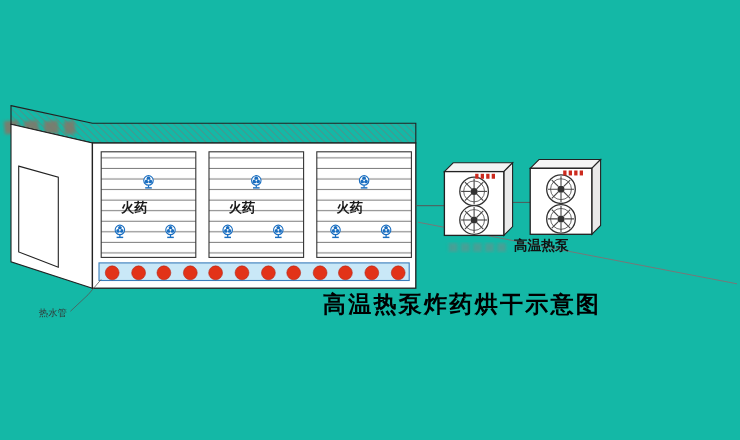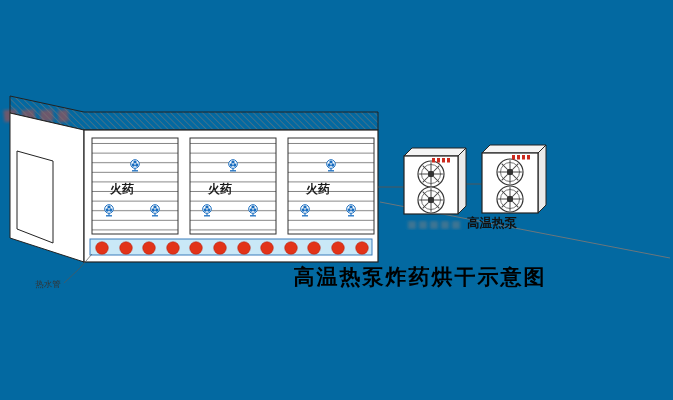--- a/index.html
+++ b/index.html
@@ -1,17 +1,17 @@
 <!DOCTYPE html>
 <html><head>
 <meta charset="utf-8">
 <style>
   html,body{margin:0;padding:0;background:#fff;}
   body{width:673px;height:400px;overflow:hidden;font-family:"Liberation Sans","DejaVu Sans",sans-serif;}
-  .stage{position:relative;width:673px;height:400px;background:#0369a1;}
+  .stage{position:relative;width:673px;height:400px;background:#14b8a6;}
   svg{display:block;}
   svg text{font-family:"Liberation Sans","DejaVu Sans",sans-serif;}
   .rack-label{font-size:12px;font-weight:600;fill:#1a1a1a;}
   .pump-label{font-size:12.5px;font-weight:600;fill:#111;}
   .pipe-label{font-size:8.5px;fill:#333;}
   .main-title{font-size:21px;font-weight:bold;fill:#000;letter-spacing:2px;}
 </style>
 </head>
 <body>
 

